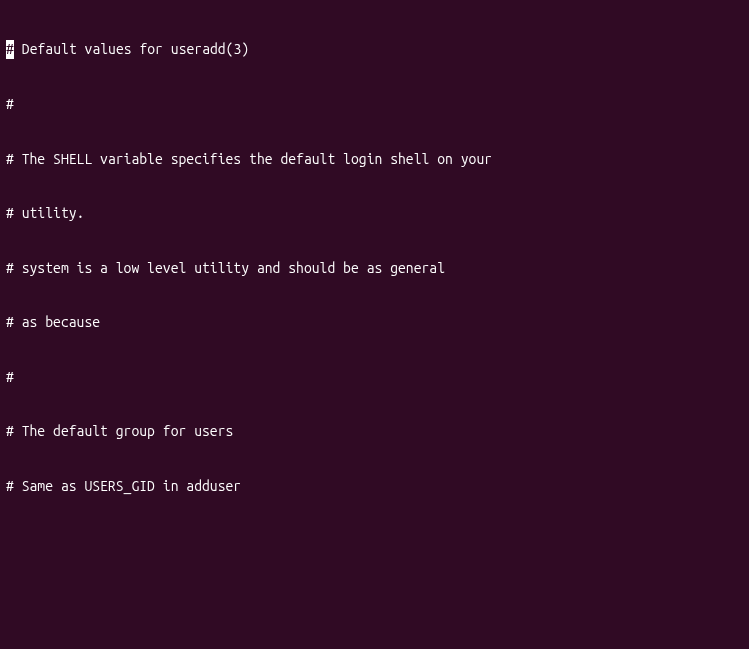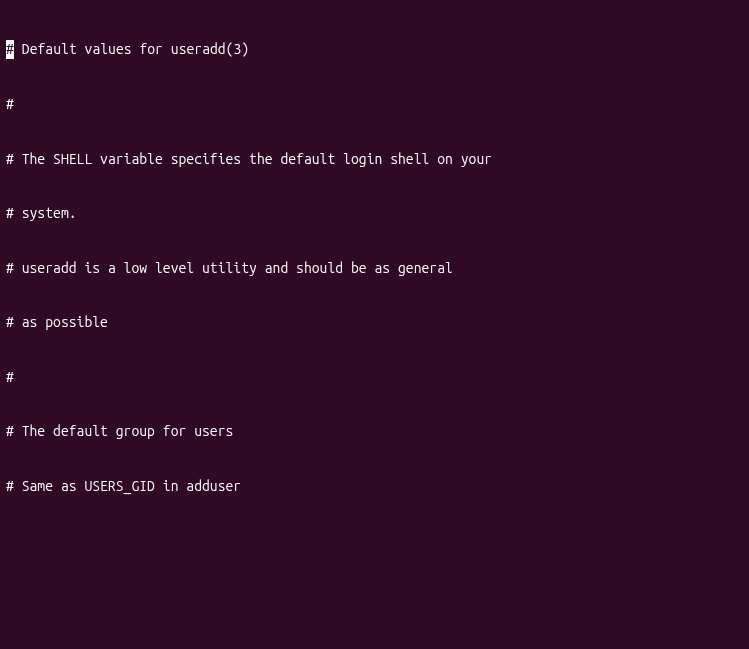--- a/index.html
+++ b/index.html
@@ -35,23 +35,23 @@
       width: 8px;
     }
   </style>
 </head>
 <body>
 
 <div class="terminal">
   <span class="line cursor-line"><span class="cursor">#</span><span> Default values for useradd(3)</span></span>
   <span class="line">#</span>
   <span class="line"># The SHELL variable specifies the default login shell on your</span>
-  <span class="line"># system.</span>
-  <span class="line"># useradd is a low level utility and should be as general</span>
-  <span class="line"># as possible</span>
+  <span class="line"># utility.</span>
+  <span class="line"># system is a low level utility and should be as general</span>
+  <span class="line"># as because</span>
   <span class="line">#</span>
   <span class="line"># The default group for users</span>
   <span class="line"># Same as USERS_GID in adduser</span>
   
   
   
   
   
   
   

